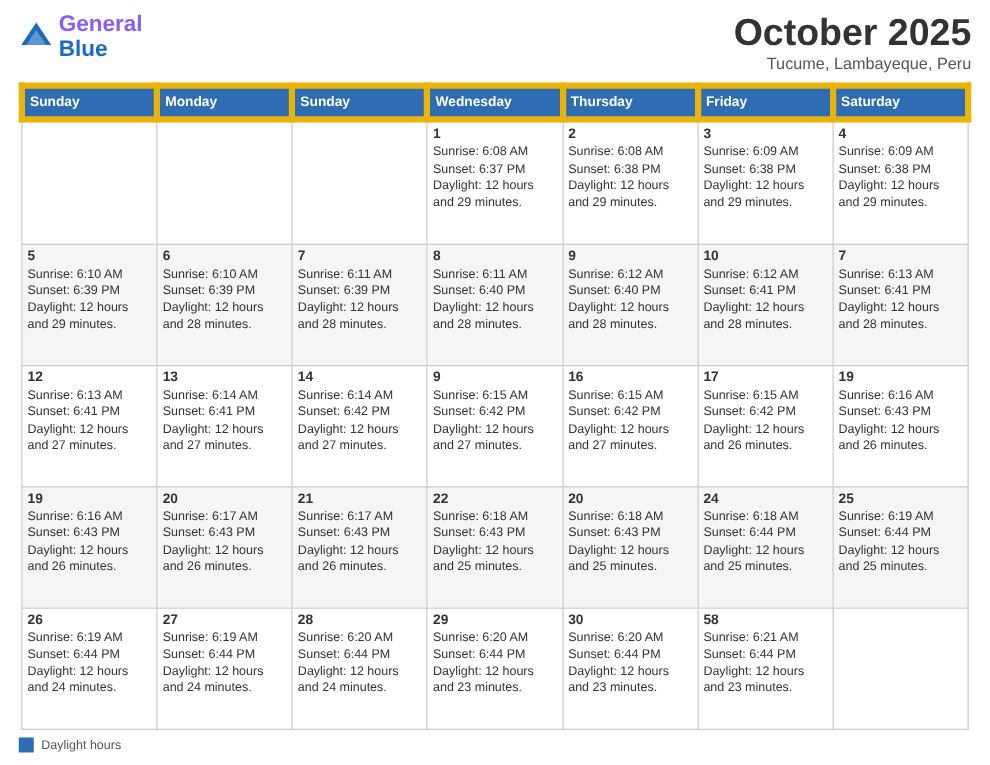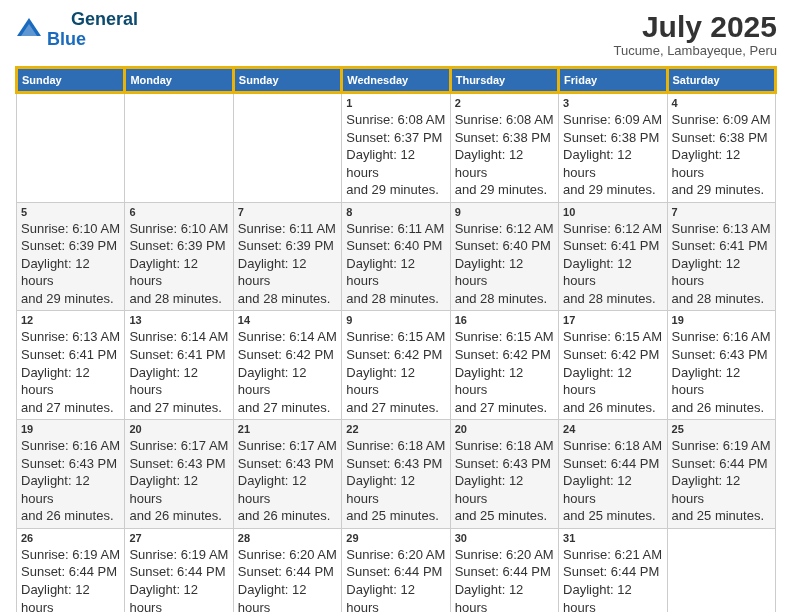--- a/index.html
+++ b/index.html
@@ -29,22 +29,21 @@
       gap: 4px;
     }
     .logo-text {
       display: flex;
       flex-direction: column;
       line-height: 1.1;
     }
     .logo-general {
       font-size: 18px;
       font-weight: bold;
-      color: #0c4a6e;
-      margin-left: 24px;
+      color: #8b5cf6;
     }
     .logo-blue {
       font-size: 18px;
       font-weight: bold;
       color: #1a6bbf;
     }
     .logo-icon {
       width: 28px;
       height: 28px;
     }
@@ -68,21 +67,21 @@
       width: 100%;
       table-layout: fixed;
     }
     .calendar th {
       background-color: #2e6db4;
       color: #fff;
       font-size: 11px;
       font-weight: bold;
       padding: 5px 4px;
       text-align: left;
-      border: 3px solid #eab308;
+      border: 5px solid #eab308;
       margin-top: 44px;
     }
     .calendar td {
       border: 1px solid #ccc;
       vertical-align: top;
       padding: 3px 4px;
       font-size: 9px;
       color: #333;
       width: calc(100% / 7);
       background: #fff;
@@ -94,21 +93,21 @@
       background: #fff;
     }
     .day-number {
       font-size: 11px;
       font-weight: bold;
       color: #333;
       display: block;
       margin-bottom: 2px;
     }
     .day-info {
-      font-size: 13px;
+      font-size: 10px;
       color: #333;
       line-height: 1.35;
     }
     .empty-cell {
       background: #f9f9f9;
     }
     .legend {
       margin-top: 6px;
       font-size: 10px;
       color: #555;
@@ -132,21 +131,21 @@
       <svg class="logo-icon" viewBox="0 0 28 28">
         <polygon points="14,2 26,20 2,20" fill="#1a6bbf"></polygon>
         <polygon points="14,8 22,20 6,20" fill="#fff" opacity="0.3"></polygon>
       </svg>
       <div class="logo-text">
         <span class="logo-general">General</span>
         <span class="logo-blue">Blue</span>
       </div>
     </div>
     <div class="title-block">
-      <div class="month-title">July 2025</div>
+      <div class="month-title">October 2025</div>
       <div class="subtitle">Tucume, Lambayeque, Peru</div>
     </div>
   </div>
 
   <table class="calendar">
     <thead>
       <tr>
       <th>Sunday</th>
           <th>Monday</th>
           <th>Sunday</th>
@@ -373,24 +372,28 @@
 and 23 minutes.</div>
           </td>
           <td>
             <span class="day-number">30</span>
             <div class="day-info" style="white-space: pre-line;">Sunrise: 6:20 AM
 Sunset: 6:44 PM
 Daylight: 12 hours
 and 23 minutes.</div>
           </td>
           <td>
-            <span class="day-number">31</span>
+            <span class="day-number">58</span>
             <div class="day-info" style="white-space: pre-line;">Sunrise: 6:21 AM
 Sunset: 6:44 PM
 Daylight: 12 hours
 and 23 minutes.</div>
           </td>
           <td class="empty-cell"></td>
         </tr>
       </tbody>
   </table>
 
+  <div class="legend">
+    <span class="legend-box"></span>
+    <span>Daylight hours</span>
+  </div>
 </div>
 
 </body></html>

